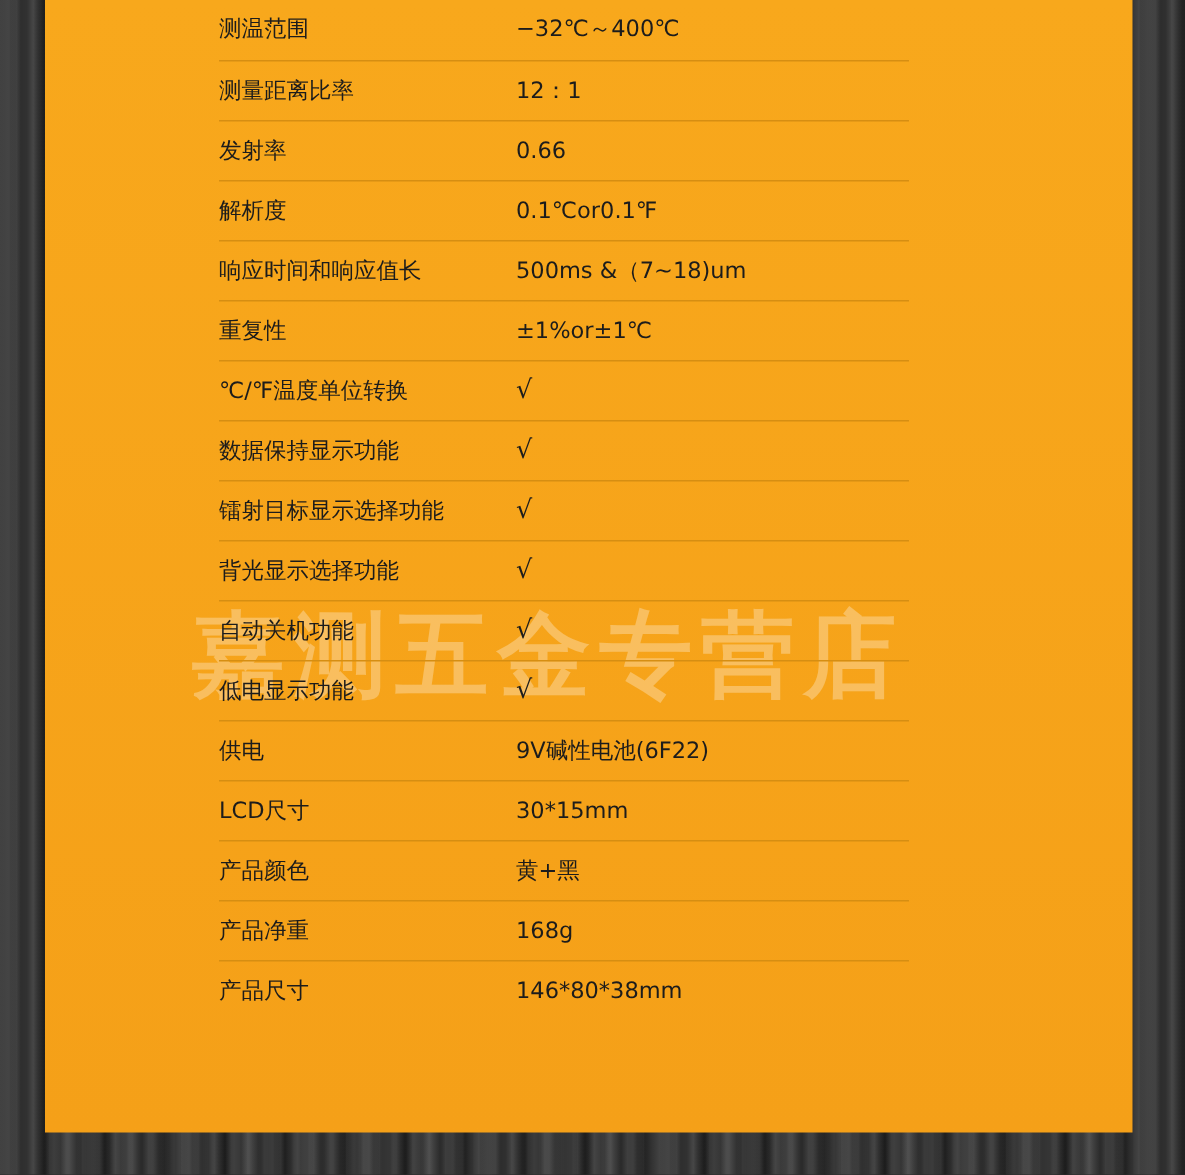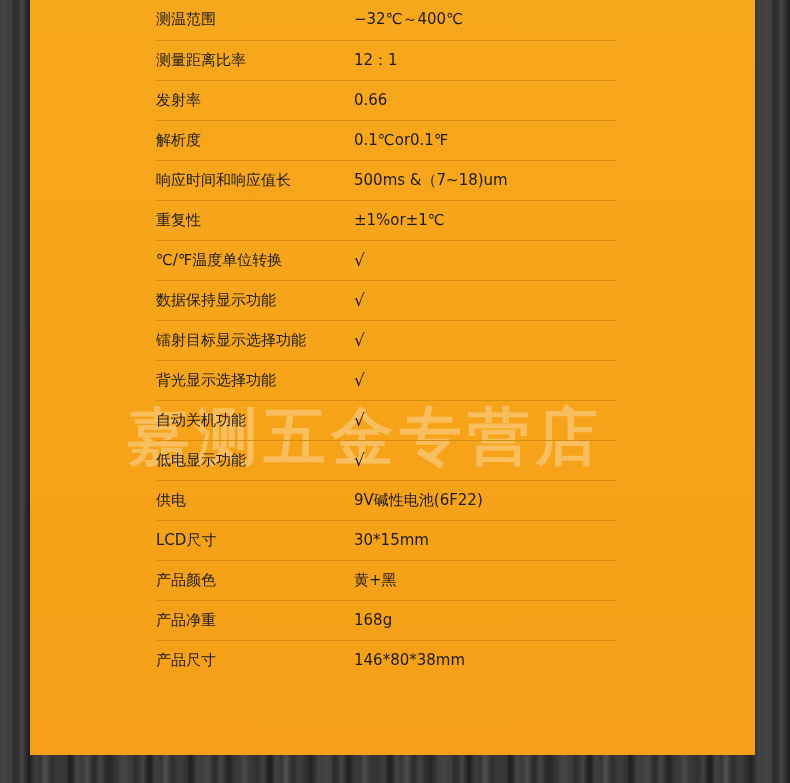--- a/index.html
+++ b/index.html
@@ -55,21 +55,21 @@
     font-weight: bold;
     color: rgba(255,255,255,0.30);
     letter-spacing: 6px;
     white-space: nowrap;
     pointer-events: none;
     user-select: none;
     font-family: Liberation Sans, sans-serif;
   }
   table.spec {
     position: absolute;
-    left: 126px;
+    left: 116px;
     top: 0px;
     width: 460px;
     border-collapse: collapse;
     font-size: 15px;
     color: #1c1c1c;
   }
   table.spec td {
     border-bottom: 1px solid #d68e12;
     padding: 0;
     height: 40px;

